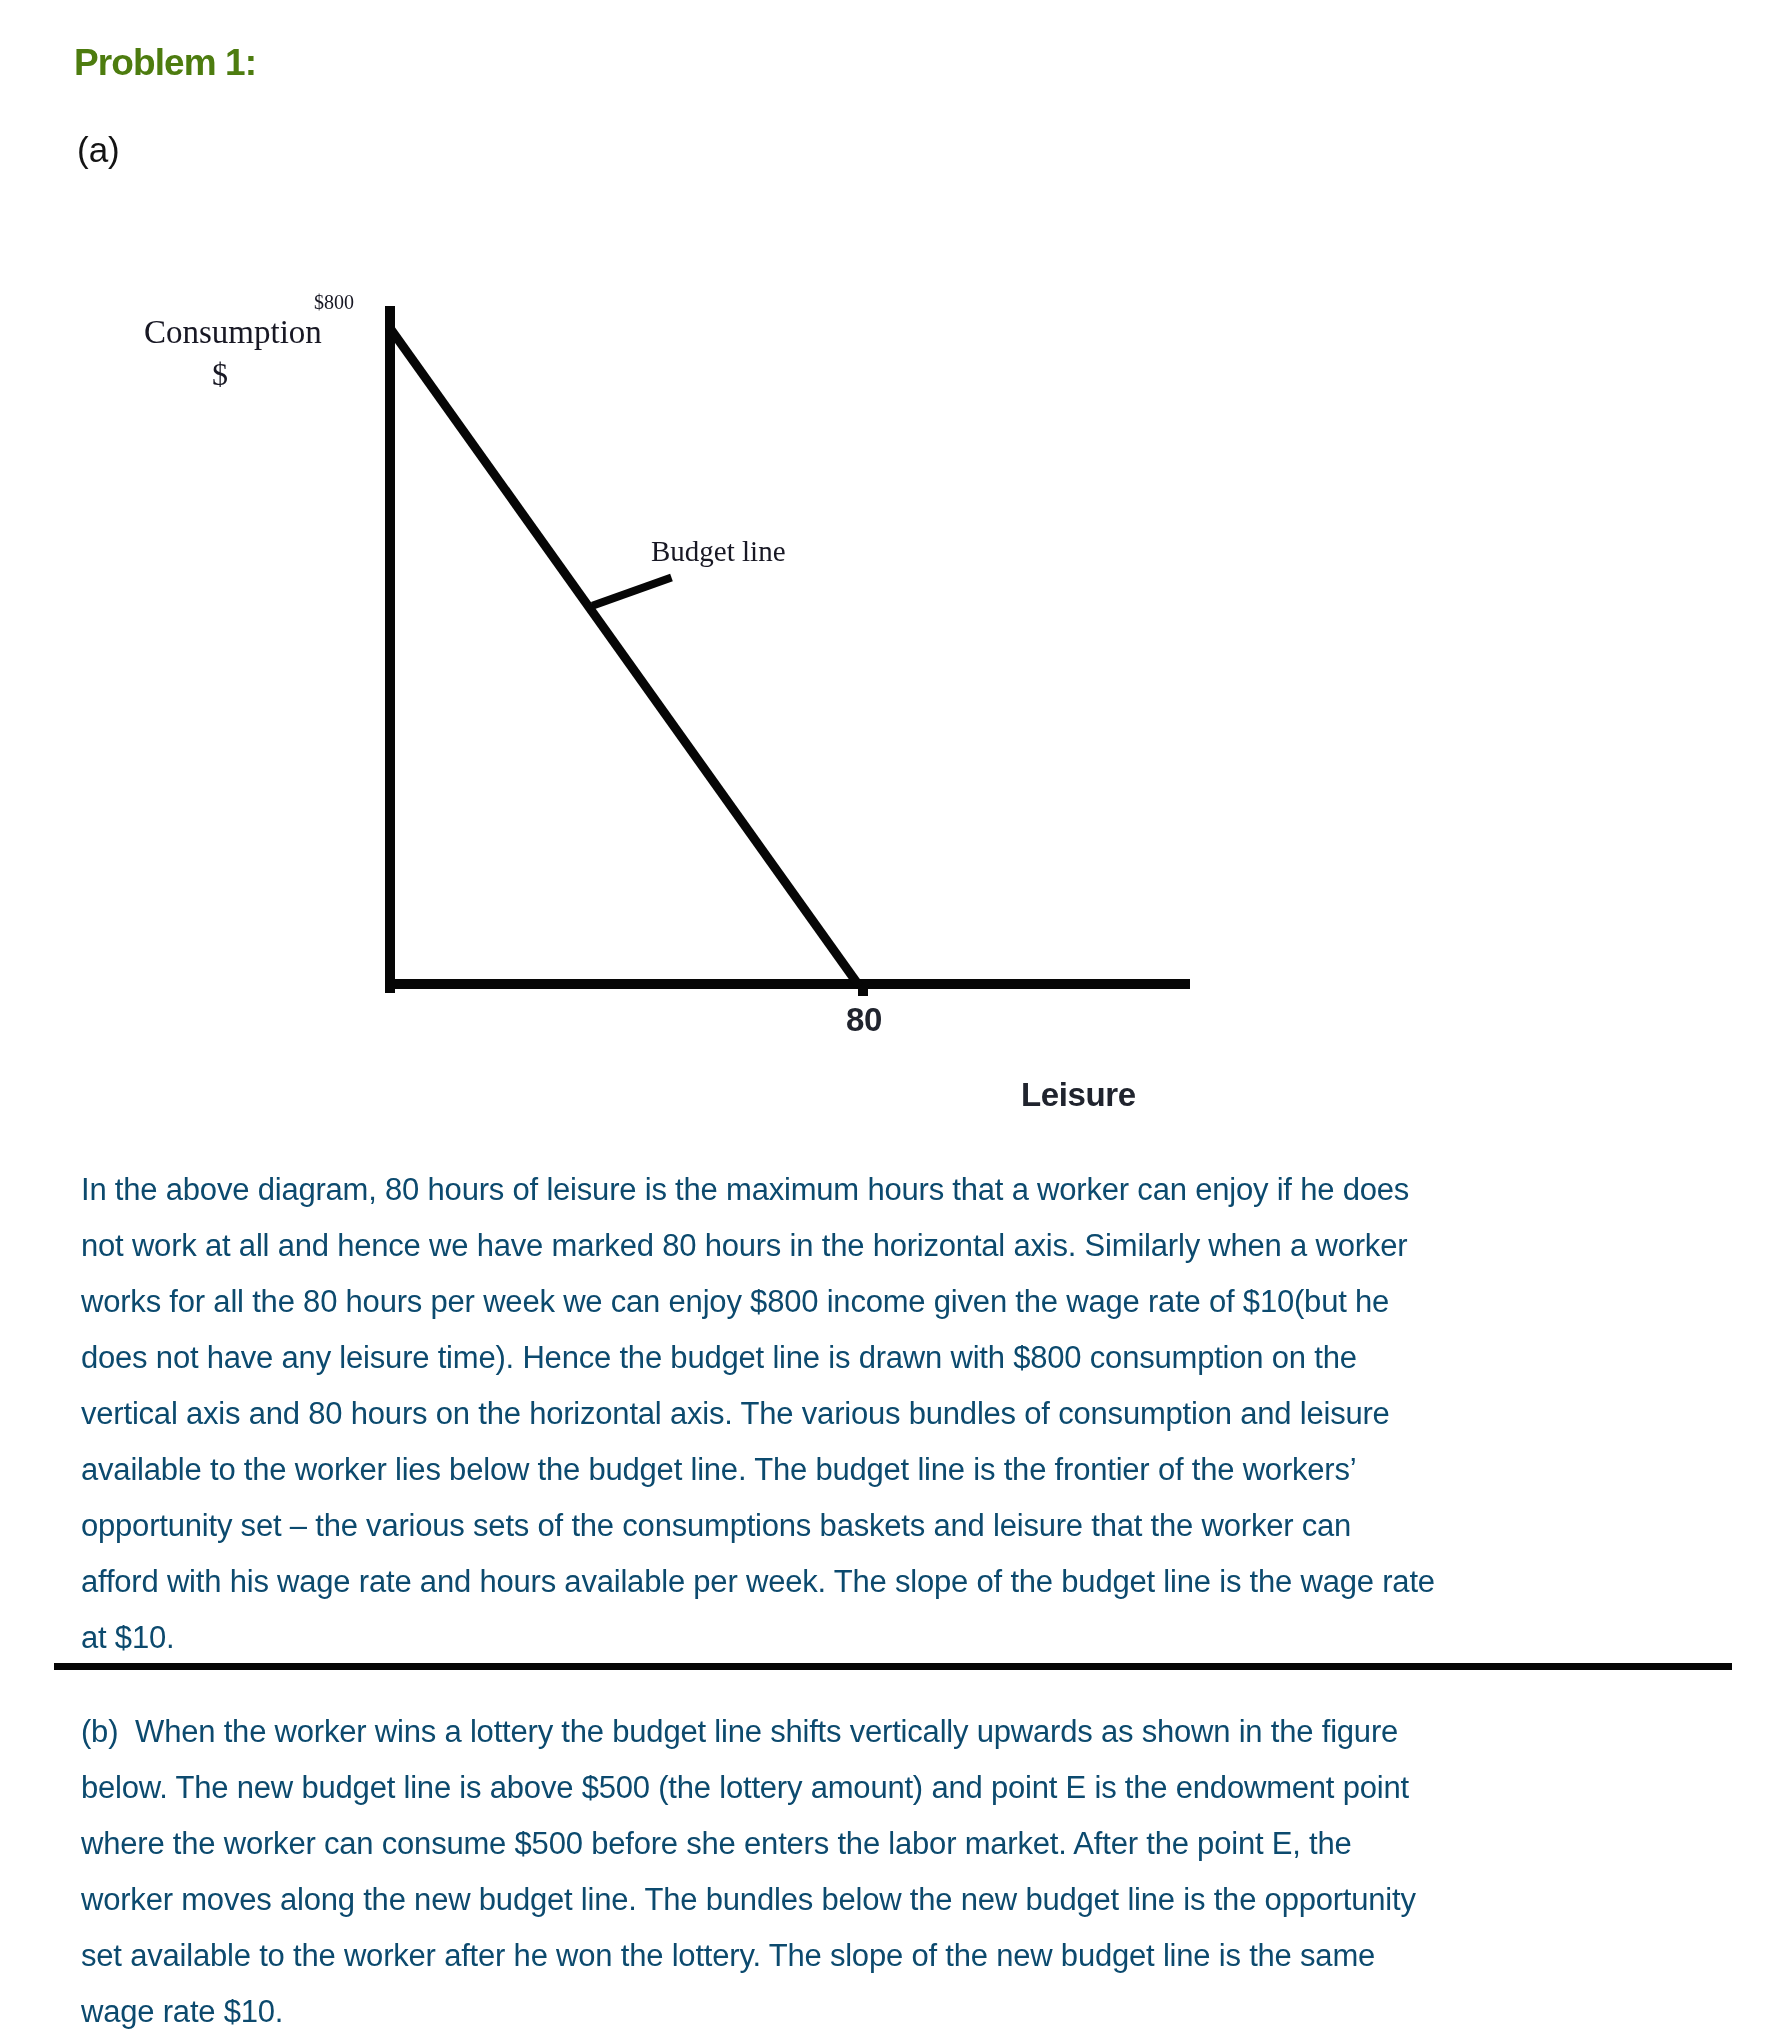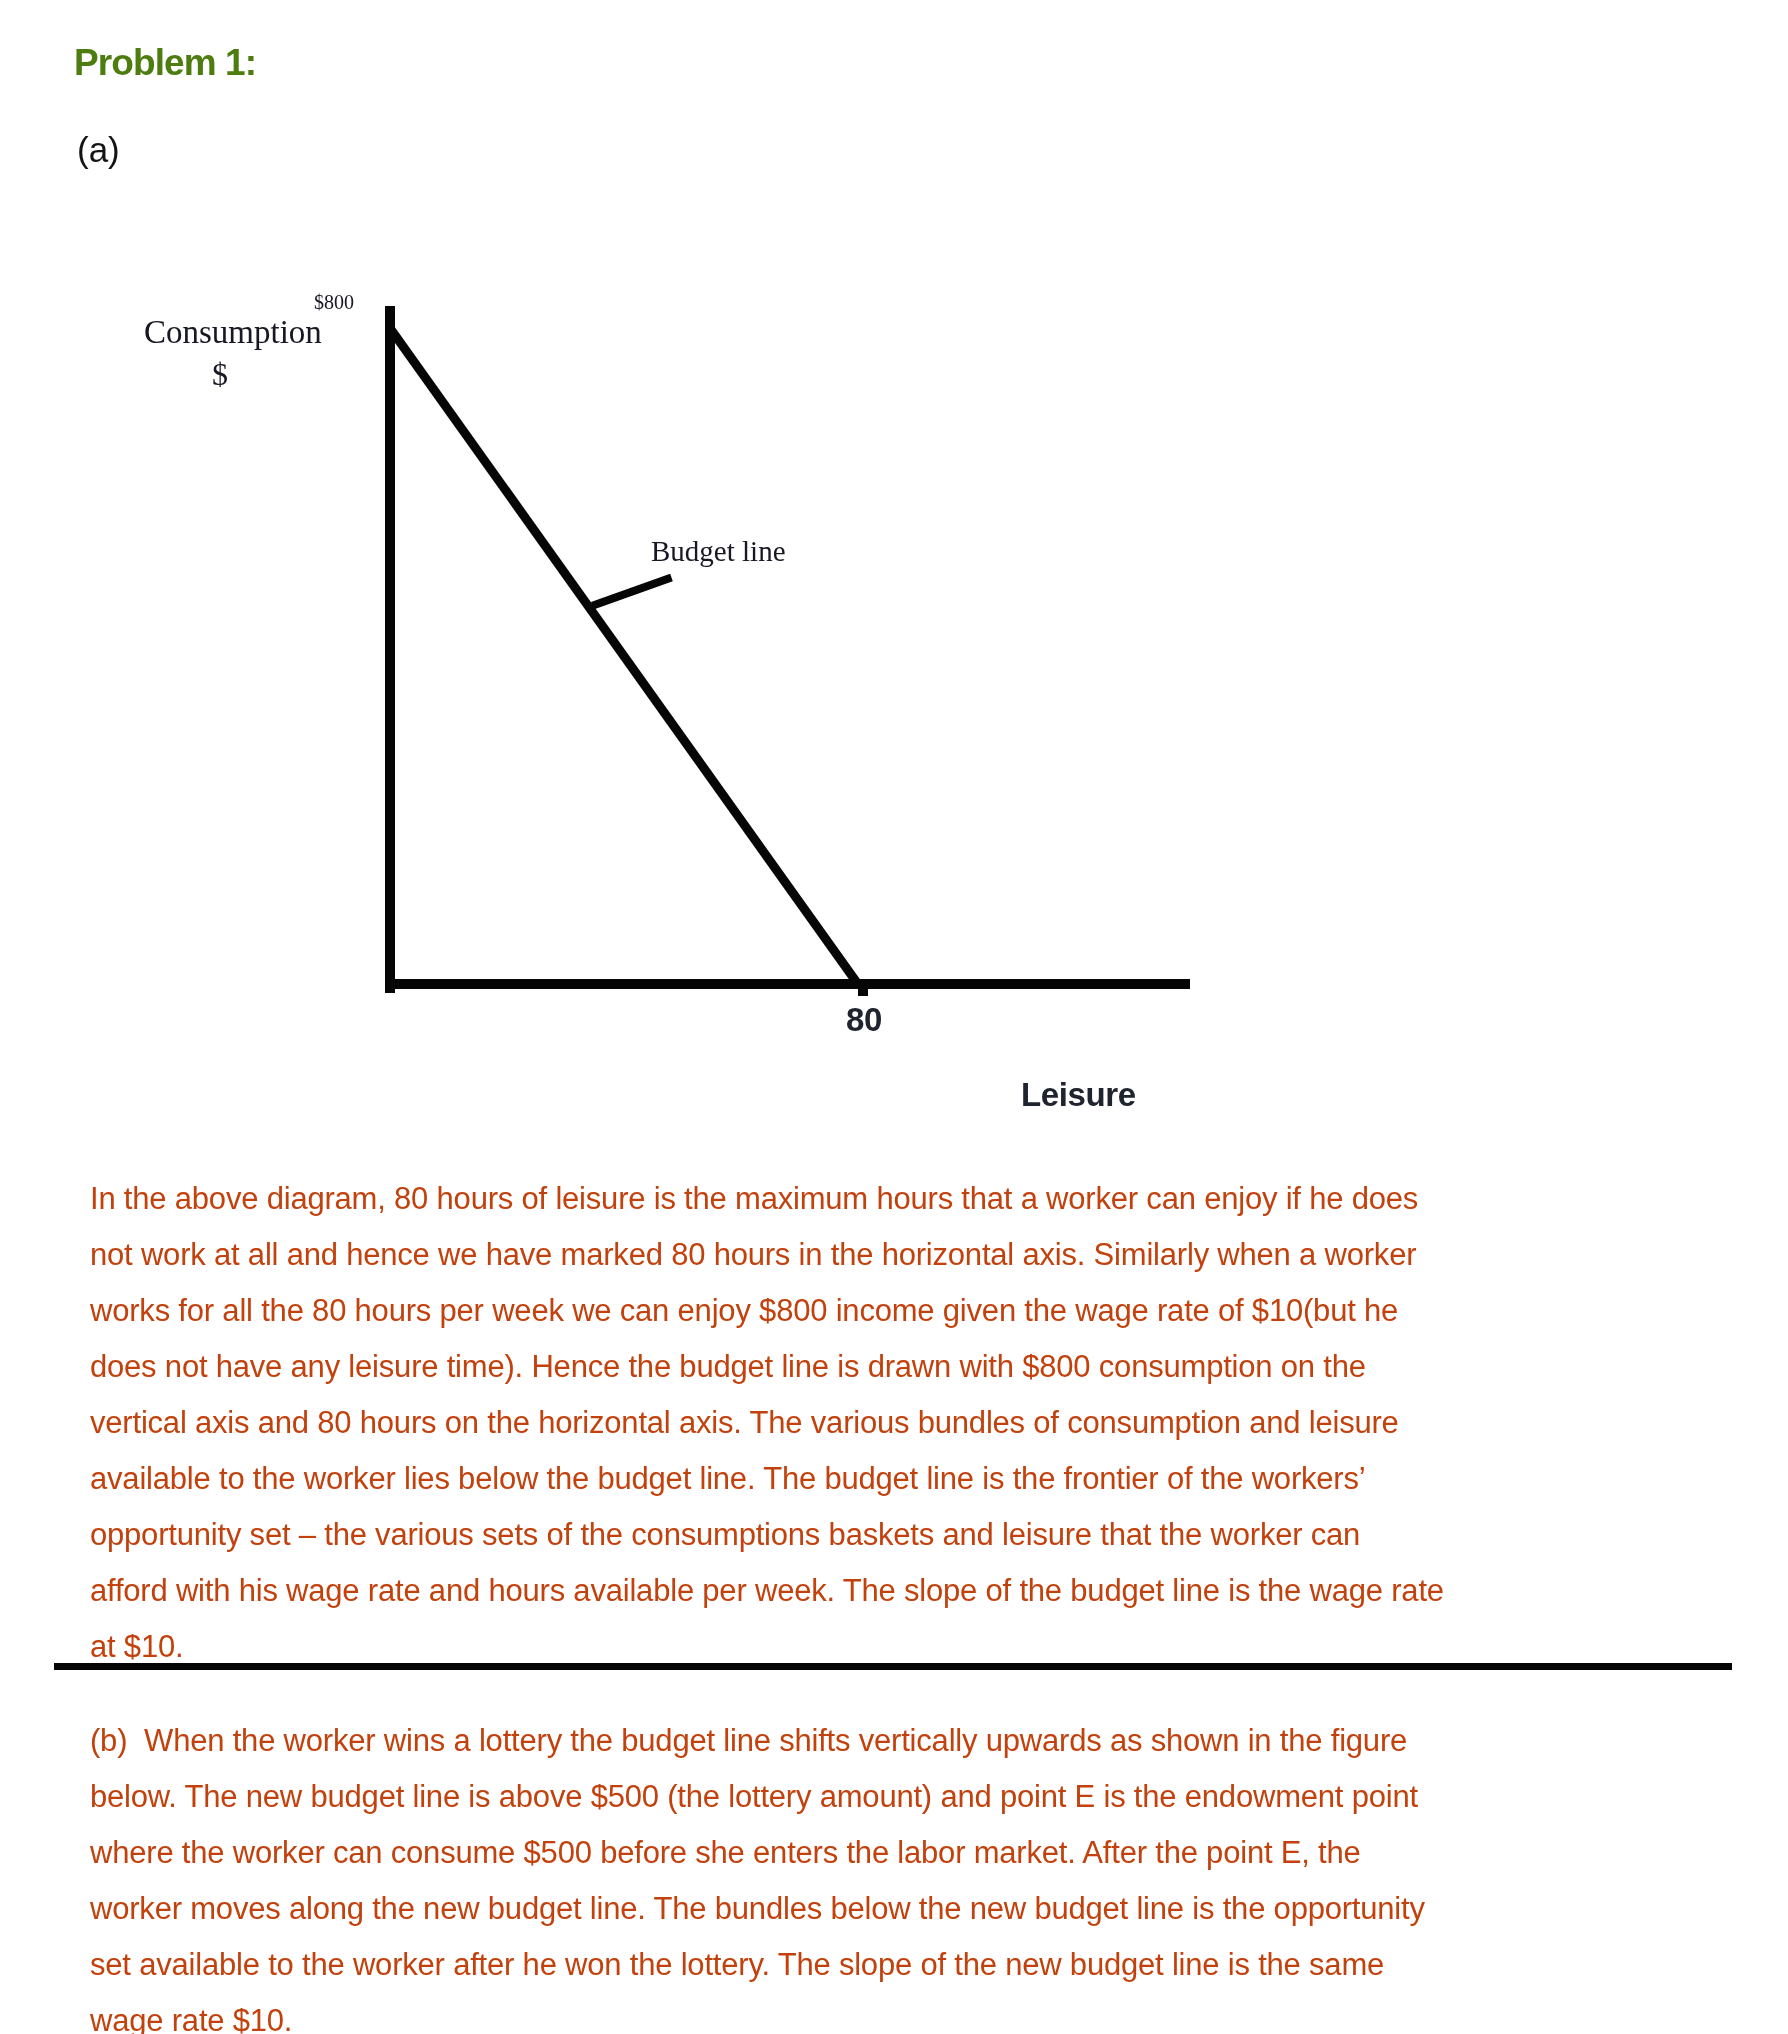--- a/index.html
+++ b/index.html
@@ -68,22 +68,22 @@
   .lbl-xaxis  { left: 1021px; top: 1076px; font-size: 33px; }
 
   
   .para {
     position: absolute;
     left: 77px; width: 1677px;
     font-size: 31px;
     line-height: 56px;
     letter-spacing: -0.2px;
     white-space: pre-line;
-    color: #c2410c;
-    margin: 13px;
+    color: #0c4a6e;
+    margin: 4px;
   }
   .para-a { top: 1158px; }
   .para-b { top: 1700px; }
 
   .divider {
     position: absolute;
     left: 54px; top: 1663px;
     width: 1678px; height: 7px;
     background: #050505;
   }

